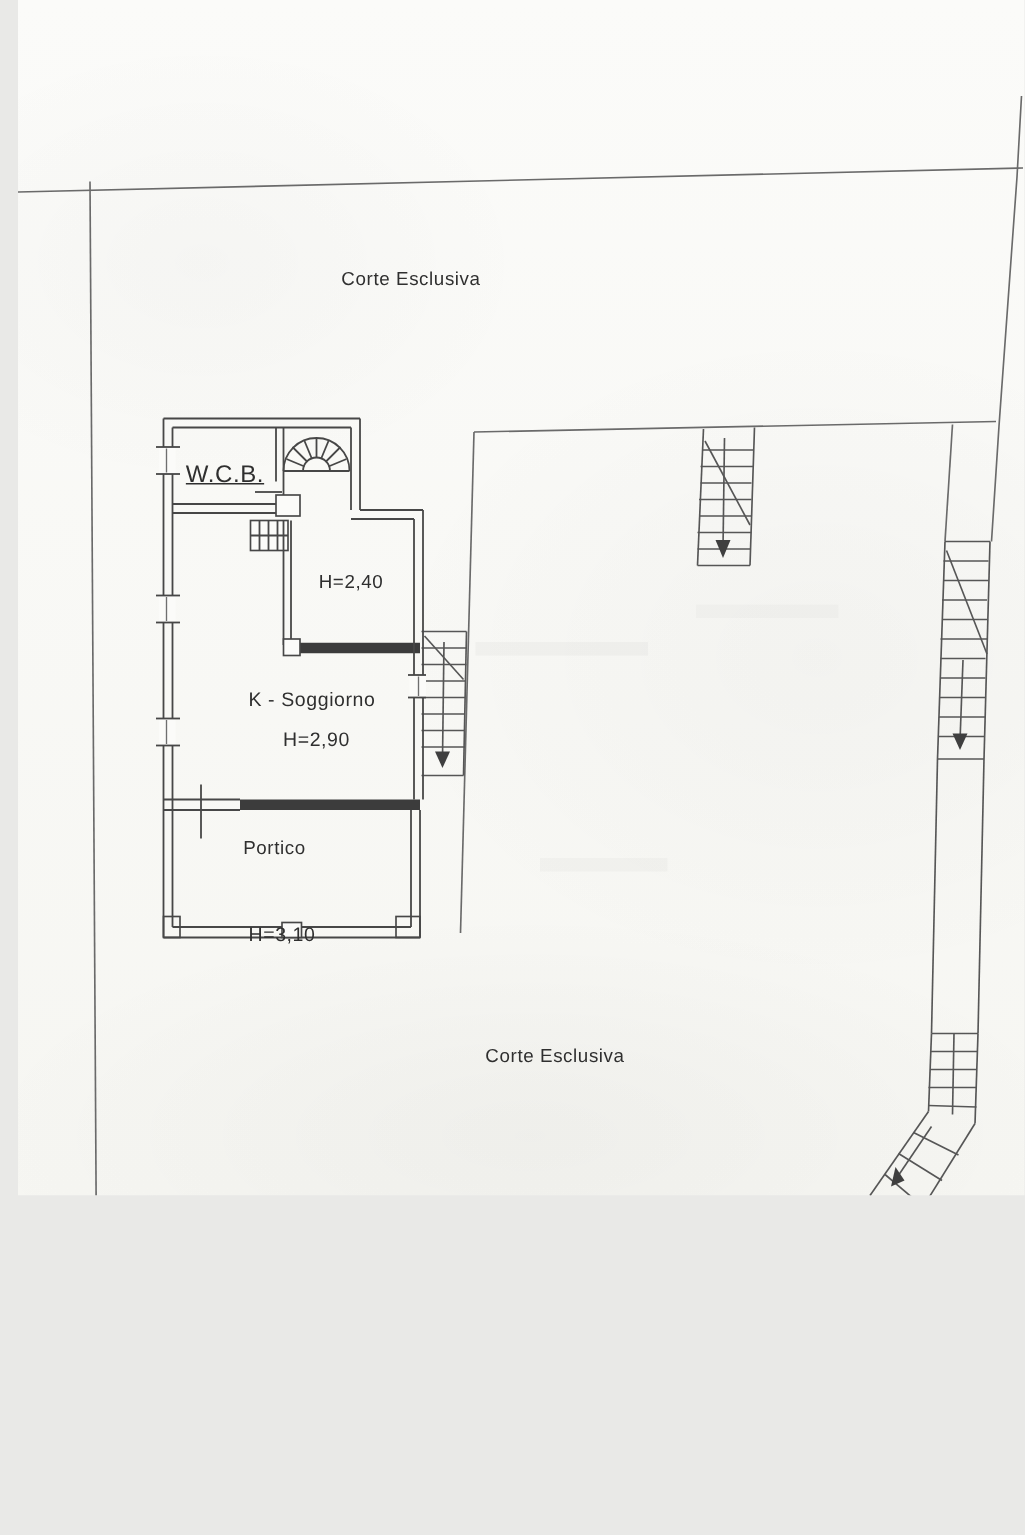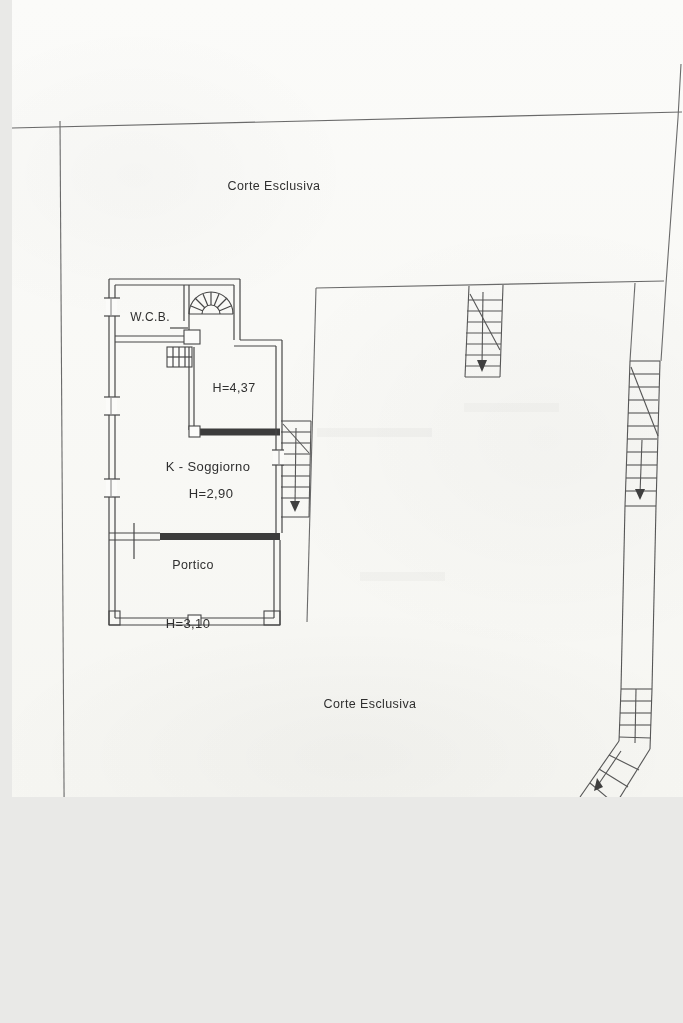--- a/index.html
+++ b/index.html
@@ -21,21 +21,21 @@
   .wall .thick{stroke:#3c3c3c;stroke-width:7;}
   .wall rect{stroke:#474747;stroke-width:1.1;fill:#fbfbf9;}
   .wall rect.cap{fill:none;}
   .wall .gapfill{fill:#fbfbf9;stroke:none;}
   .wall .sill{stroke:#6f6f6f;stroke-width:0.9;}
   .smudge rect{fill:#9a9a9a;stroke:none;}
   .lbl{
     position:absolute;white-space:nowrap;color:#2f2f2f;
     letter-spacing:.4px;transform:translate(-50%,-50%);
   }
-  .lbl.small{font-size:12px;}
+  .lbl.small{font-size:16px;text-decoration:underline;}
   .lbl.mid{font-size:12.5px;}
   .lbl.room{font-size:13px;}
   .lbl.int4{font-size:15px;transform:translate(-50%,-50%) rotate(-14deg);letter-spacing:1px;}
   .lbl.road{
     font-size:14.5px;letter-spacing:.6px;transform-origin:0 50%;
     transform:rotate(-12.8deg);color:#343434;
   }
 </style>
 </head>
 <body>
@@ -233,23 +233,23 @@
       <path d="M97,625 L268,625"></path>
         <path d="M103,618 L262,618"></path>
       <rect class="cap" x="97" y="611" width="11" height="14"></rect>
       <rect class="cap" x="252" y="611" width="16" height="14"></rect>
       <rect x="176" y="615" width="13" height="10"></rect>
     </g>
   </svg>
 
   <div class="lbl mid" style="left:262px;top:186px;">Corte Esclusiva</div>
   <div class="lbl small" style="left:138px;top:317px;">W.C.B.</div>
-  <div class="lbl mid" style="left:222px;top:388px;">H=4,37</div>
+  <div class="lbl mid" style="left:222px;top:388px;">H=2,40</div>
   <div class="lbl room" style="left:184px;top:466px;padding-left:24px;">K - Soggiorno</div>
   <div class="lbl room" style="left:181px;top:493px;padding-left:36px;">H=2,90</div>
-  <div class="lbl mid" style="left:181px;top:565px;">Portico</div>
+  <div class="lbl mid" style="left:171px;top:565px;">Portico</div>
   <div class="lbl room" style="left:176px;top:623px;">H=3,10</div>
   <div class="lbl mid" style="left:358px;top:704px;">Corte Esclusiva</div>
   <div class="lbl int4" style="left:161px;top:946px;">INT. 4</div>
   <div class="lbl road" style="left:84px;top:1012px;">a</div>
   <div class="lbl road" style="left:100px;top:1000px;">Privata con accesso dal civ. 3857 della Stradale Bellolampo</div>
 
 </div>
 
 </body></html>

